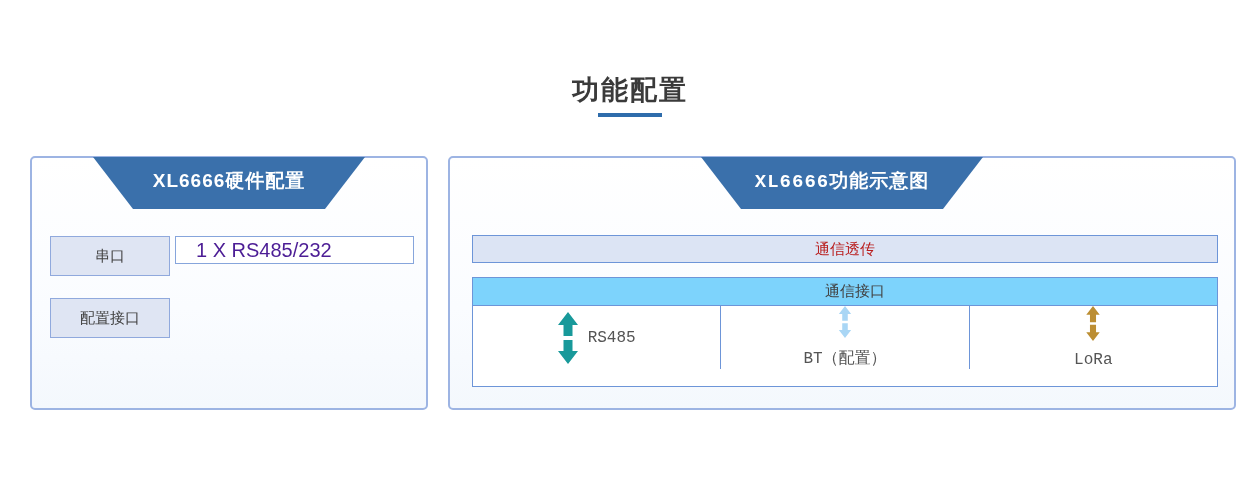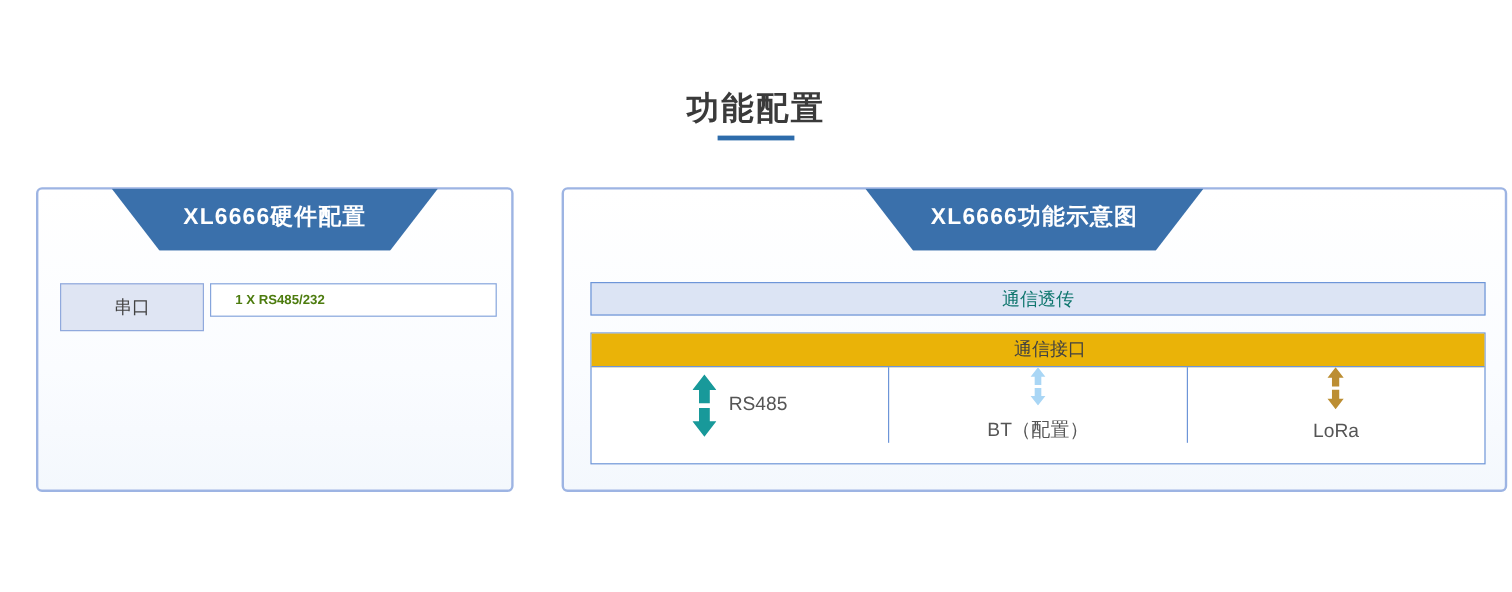--- a/index.html
+++ b/index.html
@@ -15,21 +15,21 @@
     position: absolute; top: 113px; left: 598px;
     width: 64px; height: 4px; background: #2e6cab;
   }
 
   .panel {
     position: absolute; top: 156px; height: 254px;
     border: 2px solid #9db4e3; border-radius: 5px;
     background: linear-gradient(180deg, #ffffff 0%, #fafcff 60%, #f4f8fd 100%);
   }
   .panel-left  { left: 30px;  width: 398px; }
-  .panel-right { left: 468px; width: 788px; }
+  .panel-right { left: 448px; width: 788px; font-family: Liberation Mono, monospace; }
 
   .trapezoid {
     position: absolute; top: -1px; left: 50%; transform: translateX(-50%);
     height: 52px; background: #3a70ab;
     clip-path: polygon(0 0, 100% 0, calc(100% - 40px) 100%, 40px 100%);
     display: flex; align-items: center; justify-content: center;
     color: #ffffff; font-weight: bold; font-size: 19px; letter-spacing: 1px;
     padding-bottom: 4px;
   }
   .trap-left  { width: 272px; }
@@ -42,37 +42,37 @@
   .hw-label {
     position: absolute; left: 18px; top: 0; width: 120px; height: 40px;
     background: #dfe5f3; border: 1px solid #90a9dd;
     display: flex; align-items: center; justify-content: center;
     font-size: 15px; color: #424242;
   }
   .hw-value {
     position: absolute; left: 143px; top: 0; width: 239px; height: 28px;
     background: #ffffff; border: 1px solid #86a5dc;
     display: flex; align-items: center;
-    padding-left: 20px; font-size: 11px; color: #4d7c0f; font-weight: bold;
+    padding-left: 20px; font-size: 20px; color: #4c1d95;
   }
 
   .strip {
     position: absolute; left: 22px; width: 746px; height: 28px;
     background: #dce4f4; border: 1px solid #6d95d8;
     display: flex; align-items: center; justify-content: center;
-    font-size: 15px; color: #0f766e;
+    font-size: 15px; color: #b91c1c;
   }
   .strip-top { top: 77px; }
 
   .iface-box {
     position: absolute; left: 22px; top: 119px; width: 746px; height: 110px;
     border: 1px solid #6d95d8; background: #ffffff;
   }
   .iface-header {
-    height: 28px; background: #eab308; border-bottom: 1px solid #6d95d8;
+    height: 28px; background: #7dd3fc; border-bottom: 1px solid #6d95d8;
     display: flex; align-items: center; justify-content: center;
     font-size: 15px; color: #424242; padding-left: 20px;
   }
   .iface-body { display: flex; height: 63px; }
   .iface-cell {
     flex: 1; display: flex; align-items: center; justify-content: center;
     gap: 10px;
   }
   .iface-cell + .iface-cell { border-left: 1px solid #6d95d8; flex-direction: column; }
   .iface-cell .arrow-icon { width: 20px; height: 54px; }
@@ -87,20 +87,21 @@
 <div class="panel panel-left">
   <div class="trapezoid trap-left">
     <span>XL6666硬件配置</span>
   </div>
 
   <div class="hw-row hw-row-0">
     <div class="hw-label">串口</div>
     <div class="hw-value">1 X RS485/232</div>
   </div>
   <div class="hw-row hw-row-1">
+    <div class="hw-label">配置接口</div>
   </div>
 </div>
 
 <div class="panel panel-right">
   <div class="trapezoid trap-right">
     <span>XL6666功能示意图</span>
   </div>
 
   <div class="strip strip-top">通信透传</div>
 

